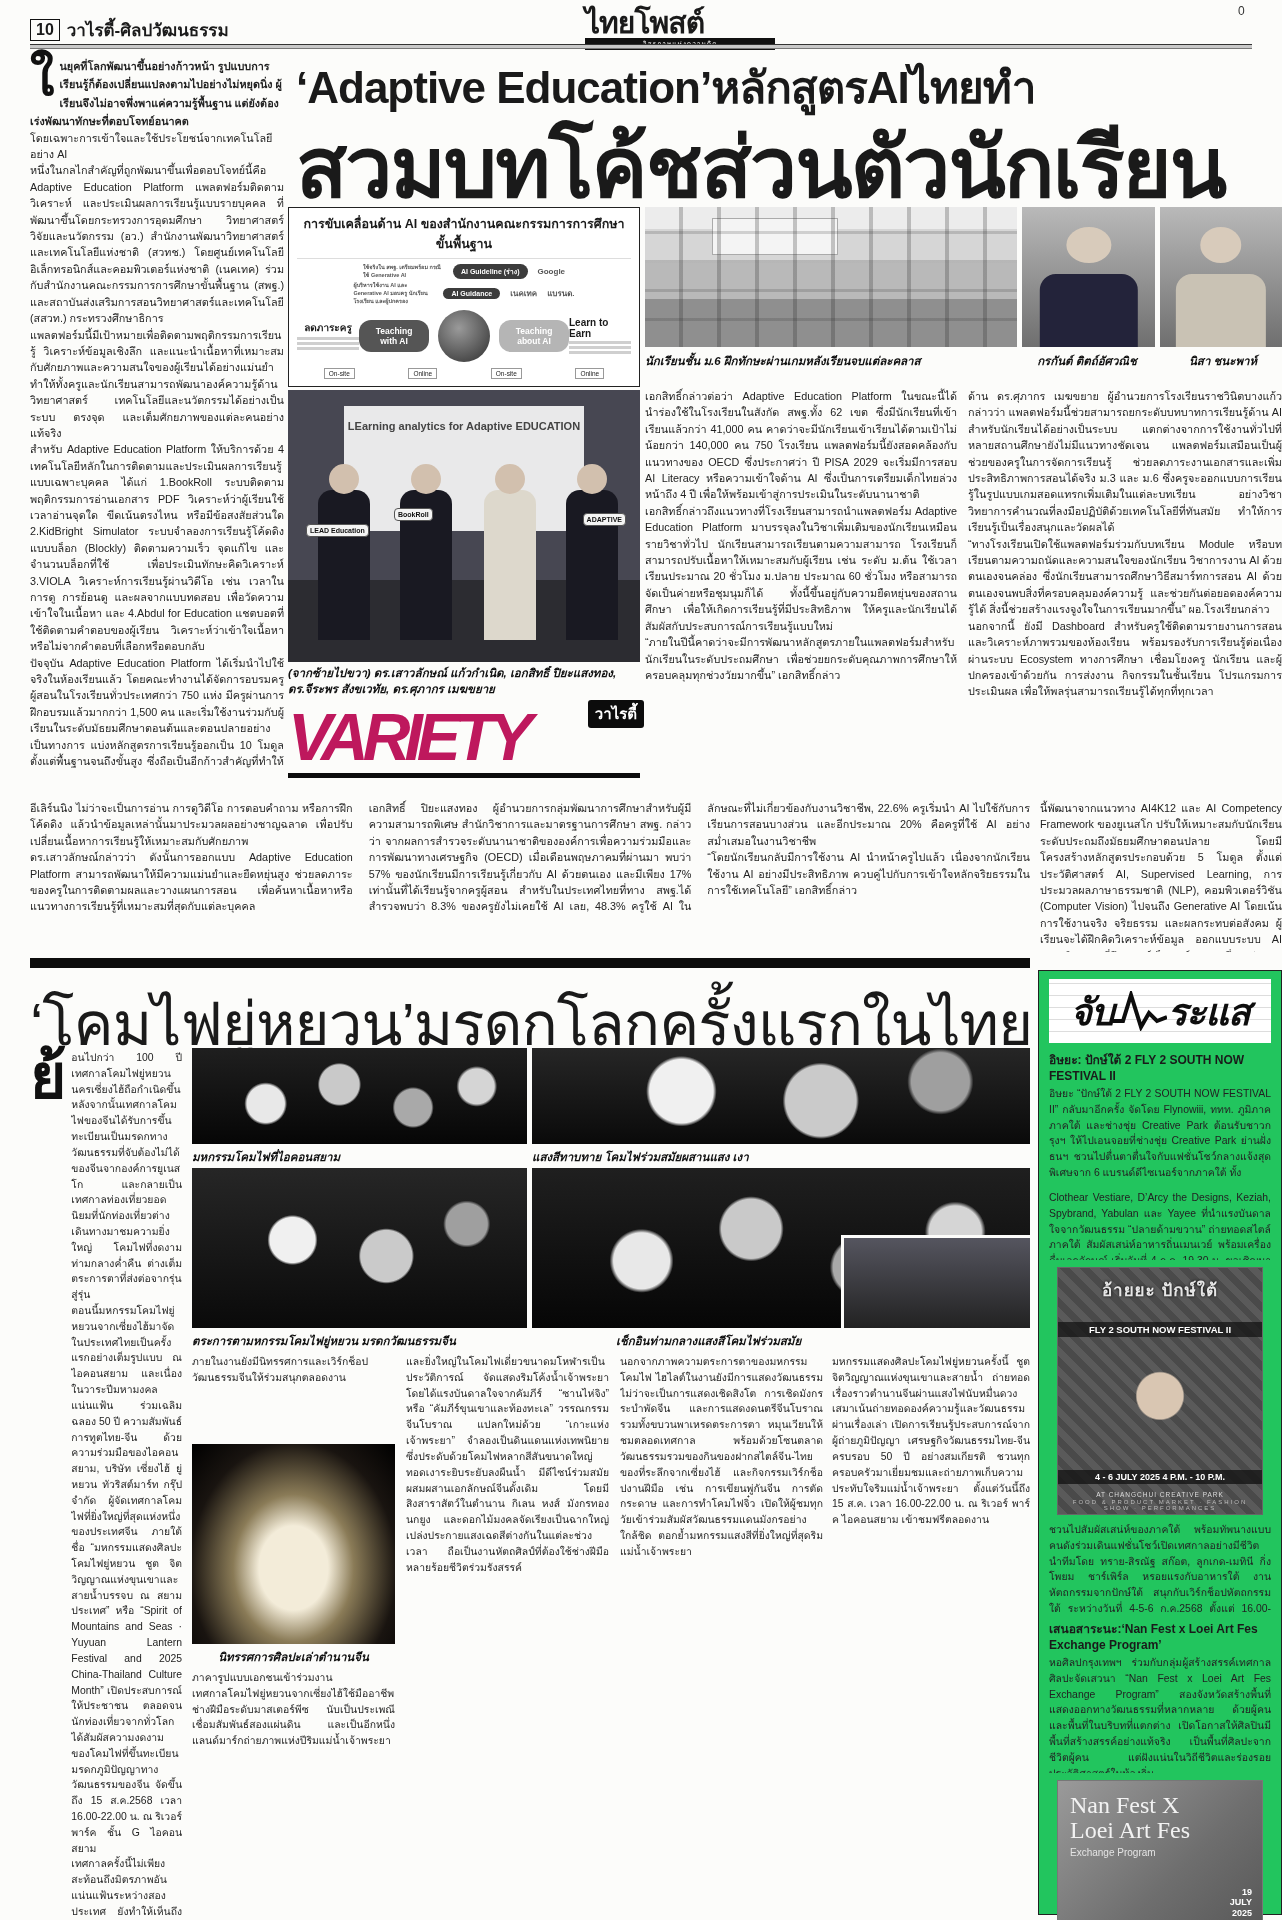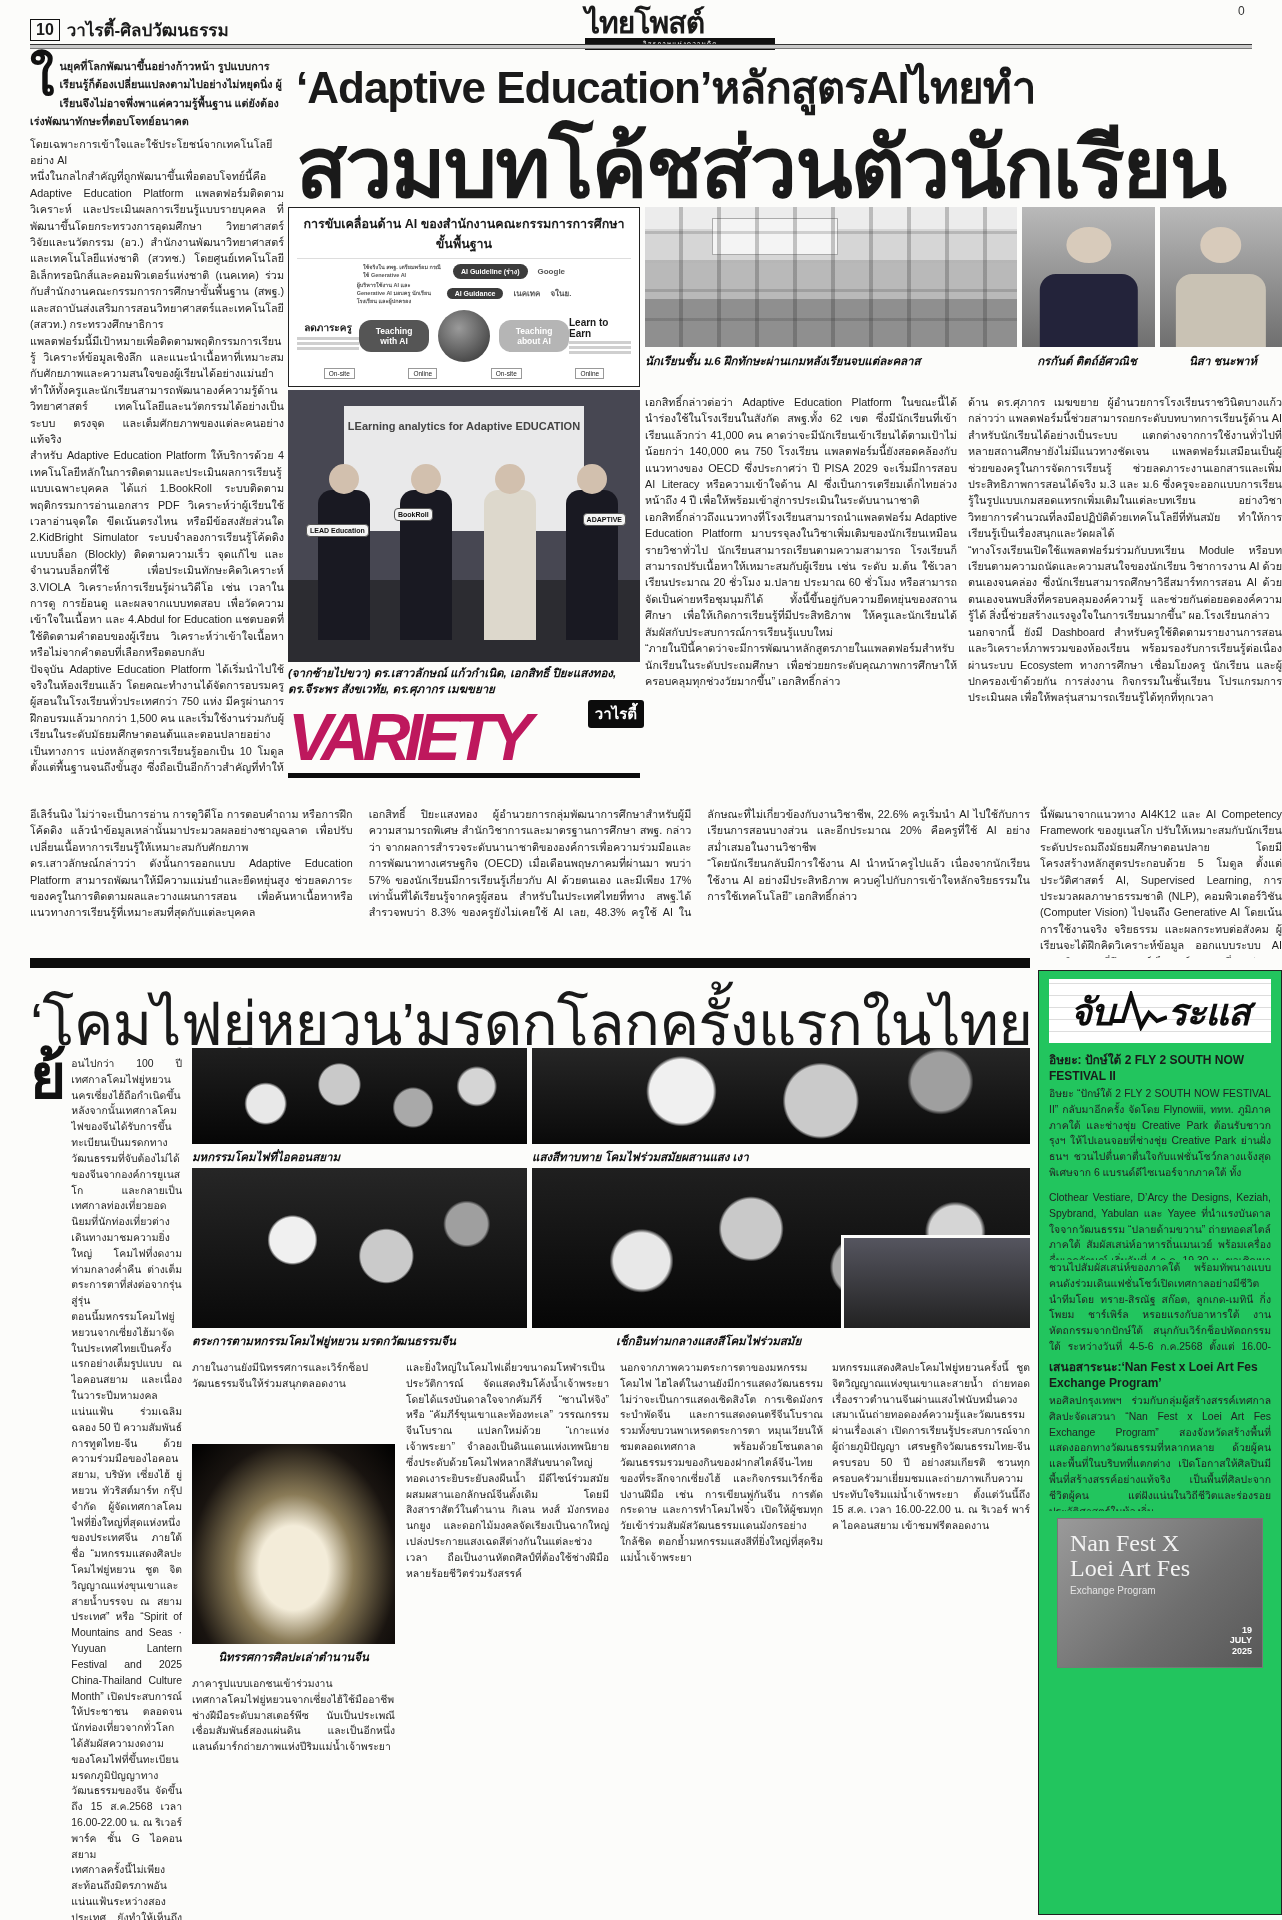--- a/index.html
+++ b/index.html
@@ -5,21 +5,21 @@
   * { margin:0; padding:0; box-sizing:border-box; }
   html,body { background:#888; }
   .page {
     position:relative; width:1282px; height:1920px; margin:0 auto;
     background:#fcfcfa; color:#1a1a1a; overflow:hidden;
     font-family:"Liberation Sans","DejaVu Sans",sans-serif;
   }
   .abs { position:absolute; }
   .txt {
     font-size:10.8px; line-height:1.52; text-align:justify;
-    white-space:pre-line; overflow:hidden; color:#222;margin-top:6px;
+    white-space:pre-line; overflow:hidden; color:#222;
   }
   .lead-txt { font-weight:bold; }
   .dropcap {
     float:left; font-size:50px; line-height:.82; font-weight:bold;
     margin:2px 5px 0 0; color:#111;
   }
   .dropcap2 { font-size:62px; }
   .caption {
     font-size:11.5px; font-weight:bold; font-style:italic; color:#111;
     overflow:hidden; white-space:nowrap;
@@ -159,21 +159,21 @@
     <div class="info-title">การขับเคลื่อนด้าน AI ของสำนักงานคณะกรรมการการศึกษาขั้นพื้นฐาน</div>
     <div style="display:flex; justify-content:center; gap:10px; align-items:center; margin-top:4px;">
       <span class="gtxt" style="font-size:5.5px; width:80px;">ใช้จริงใน สพฐ. เตรียมพร้อม กรณีใช้ Generative AI</span>
       <span class="lozenge">AI Guideline (ร่าง)</span>
       <span class="gtxt">Google</span>
     </div>
     <div style="display:flex; justify-content:center; gap:10px; align-items:center; margin-top:2px;">
       <span class="gtxt" style="font-size:5.5px; width:80px;">ผู้บริหารใช้งาน AI และ Generative AI มอบครู นักเรียน โรงเรียน และผู้ปกครอง</span>
       <span class="lozenge">AI Guidance</span>
       <span class="gtxt">เนคเทค</span>
-      <span class="gtxt">จในย.</span>
+      <span class="gtxt">แบรนด.</span>
     </div>
     <div style="display:flex; align-items:center; justify-content:space-between; margin-top:5px;">
       <div style="width:62px; text-align:center;">
         <div class="info-head">ลดภาระครู</div>
         <div class="tiny-lines"></div>
           <div class="tiny-lines"></div>
           <div class="tiny-lines"></div>
       </div>
       <div class="pill pill-dark" style="width:70px;">Teaching with AI</div>
       <div class="info-circle"></div>
@@ -278,20 +278,27 @@
       <svg class="pulse" width="54" height="40" viewBox="0 0 54 40">
         <polyline points="0,30 10,30 18,4 28,36 36,22 44,30 54,26" fill="none" stroke="#0d0d0d" stroke-width="4"></polyline>
       </svg>
       <span class="trend-word">ระแส</span>
     </div>
 
     <div class="trend-item-title">อิษยะ: ปักษ์ใต้ 2 FLY 2 SOUTH NOW FESTIVAL II</div>
     <div class="txt trend-txt" style="height:104px;">อิษยะ “ปักษ์ใต้ 2 FLY 2 SOUTH NOW FESTIVAL II” กลับมาอีกครั้ง จัดโดย Flynowiii, ททท. ภูมิภาคภาคใต้ และช่างชุ่ย Creative Park ต้อนรับชาวกรุงฯ ให้ไปเอนจอยที่ช่างชุ่ย Creative Park ย่านฝั่งธนฯ ชวนไปตื่นตาตื่นใจกับแฟชั่นโชว์กลางแจ้งสุดพิเศษจาก 6 แบรนด์ดีไซเนอร์จากภาคใต้ ทั้ง</div>
     <div class="txt trend-txt" style="height:70px;">Clothear Vestiare, D’Arcy the Designs, Keziah, Spybrand, Yabulan และ Yayee ที่นำแรงบันดาลใจจากวัฒนธรรม “ปลายด้ามขวาน” ถ่ายทอดสไตล์ภาคใต้ สัมผัสเสน่ห์อาหารถิ่นเมนเวย์ พร้อมเครื่องดื่มเอกลักษณ์ เริ่มวันที่ 4 ก.ค. 19.30 น. ขอเชิญมาเยือน</div>
 
+    <div class="poster poster1">
+      <div class="ttl">อ้ายยะ ปักษ์ใต้</div>
+      <div class="strip">FLY 2 SOUTH NOW FESTIVAL II</div>
+      <div class="date">4 - 6 JULY 2025  4 P.M. - 10 P.M.</div>
+      <div class="venue">AT CHANGCHUI CREATIVE PARK</div>
+      <div class="logos">FOOD &amp; PRODUCT MARKET · FASHION SHOW · PERFORMANCES</div>
+    </div>
 
     <div class="txt trend-txt" style="height:90px;">ชวนไปสัมผัสเสน่ห์ของภาคใต้ พร้อมทัพนางแบบคนดังร่วมเดินแฟชั่นโชว์เปิดเทศกาลอย่างมีชีวิต นำทีมโดย ทราย-สิรณัฐ สก๊อต, ลูกเกด-เมทินี กิ่งโพยม ชาร์เพิร์ล หรอยแรงกับอาหารใต้ งานหัตถกรรมจากปักษ์ใต้ สนุกกับเวิร์กช็อปหัตถกรรมใต้ ระหว่างวันที่ 4-5-6 ก.ค.2568 ตั้งแต่ 16.00-22.00 น. ที่ช่างชุ่ย เข้าฟรี</div>
 
     <div class="trend-item-title">เสนอสาระนะ:‘Nan Fest x Loei Art Fes Exchange Program’</div>
     <div class="txt trend-txt" style="height:118px;">หอศิลปกรุงเทพฯ ร่วมกับกลุ่มผู้สร้างสรรค์เทศกาลศิลปะจัดเสวนา “Nan Fest x Loei Art Fes Exchange Program” สองจังหวัดสร้างพื้นที่แสดงออกทางวัฒนธรรมที่หลากหลาย ด้วยผู้คน และพื้นที่ในบริบทที่แตกต่าง เปิดโอกาสให้ศิลปินมีพื้นที่สร้างสรรค์อย่างแท้จริง เป็นพื้นที่ศิลปะจากชีวิตผู้คน แต่ฝังแน่นในวิถีชีวิตและร่องรอยประวัติศาสตร์ในท้องถิ่น</div>
 
     <div class="poster poster2">
       <div class="l1">Nan Fest X</div>
       <div class="l1">Loei Art Fes</div>
       <div class="l3">Exchange Program</div>

